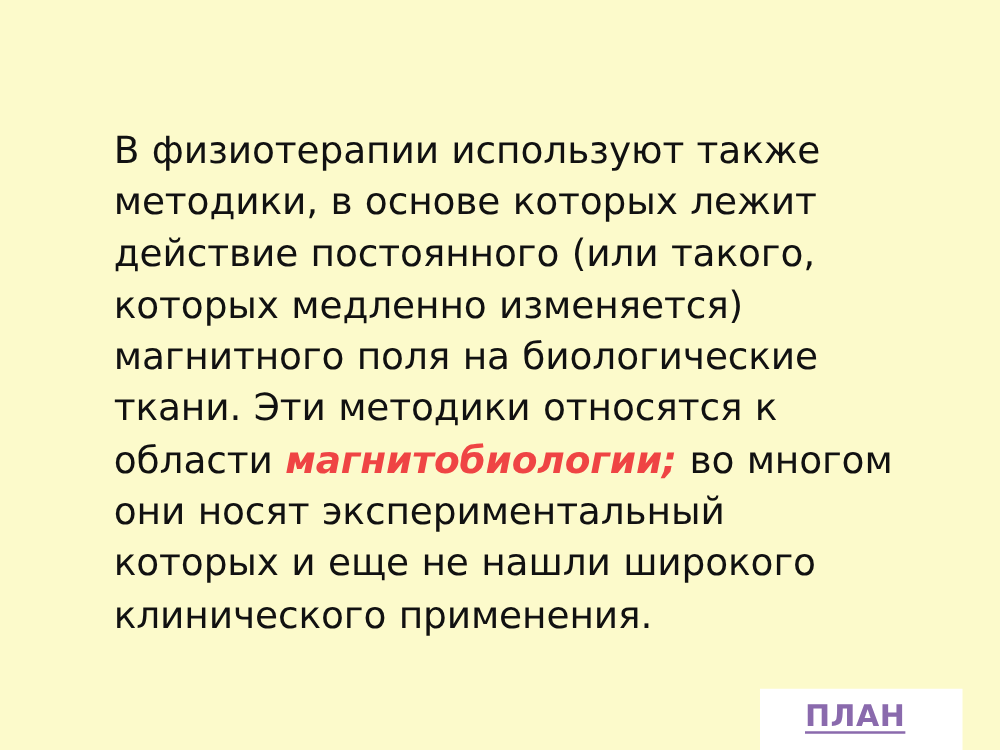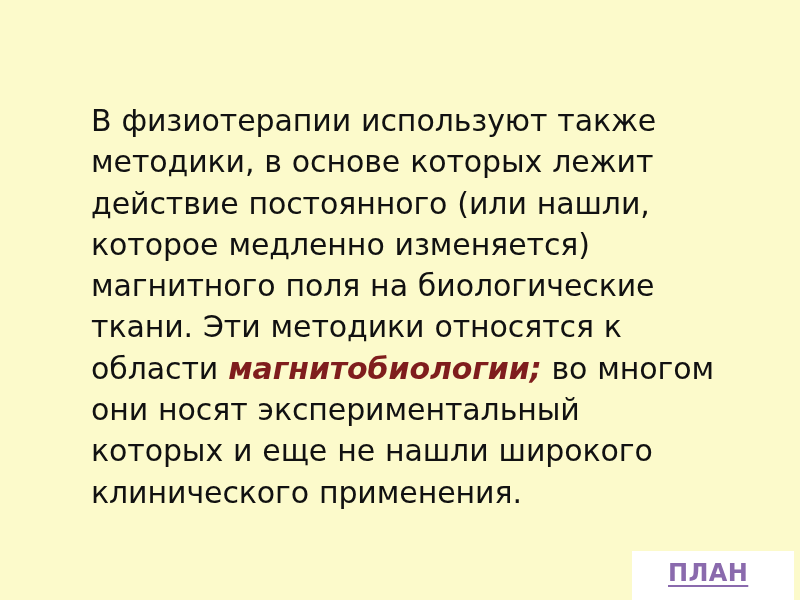--- a/index.html
+++ b/index.html
@@ -31,29 +31,29 @@
     font-size: 30px;
     line-height: 41.3px;
     color: #111111;
     letter-spacing: -0.1px;
     word-spacing: 0.5px;
     text-align: left;
     white-space: normal;
   }
 
   #body-text .em-term {
-    color: #7f1d1d;
+    color: #ef4444;
     font-style: italic;
     font-weight: 600;
   }
 
   
   #link-panel {
     position: absolute;
-    left: 632px;
+    left: 608px;
     top: 551px;
     width: 162px;
     height: 49px;
     background: #ffffff;
   }
 
   #plan-link {
     position: absolute;
     left: 36px;
     top: 8px;
@@ -67,19 +67,19 @@
     letter-spacing: 0.4px;
     cursor: pointer;
     white-space: nowrap;
   }
 </style>
 </head>
 <body>
 
 <div id="slide">
 
-  <p id="body-text"><span>В физиотерапии используют также методики, в основе которых лежит действие постоянного (или нашли, которое медленно изменяется) магнитного поля на биологические ткани. Эти методики относятся к области </span><span class="em-term">магнитобиологии;</span><span> во многом они носят экспериментальный которых и еще не нашли широкого клинического применения.</span></p>
+  <p id="body-text"><span>В физиотерапии используют также методики, в основе которых лежит действие постоянного (или такого, которых медленно изменяется) магнитного поля на биологические ткани. Эти методики относятся к области </span><span class="em-term">магнитобиологии;</span><span> во многом они носят экспериментальный которых и еще не нашли широкого клинического применения.</span></p>
 
   <div id="link-panel">
     <a id="plan-link" href="#">ПЛАН</a>
   </div>
 
 </div>
 
 </body></html>

